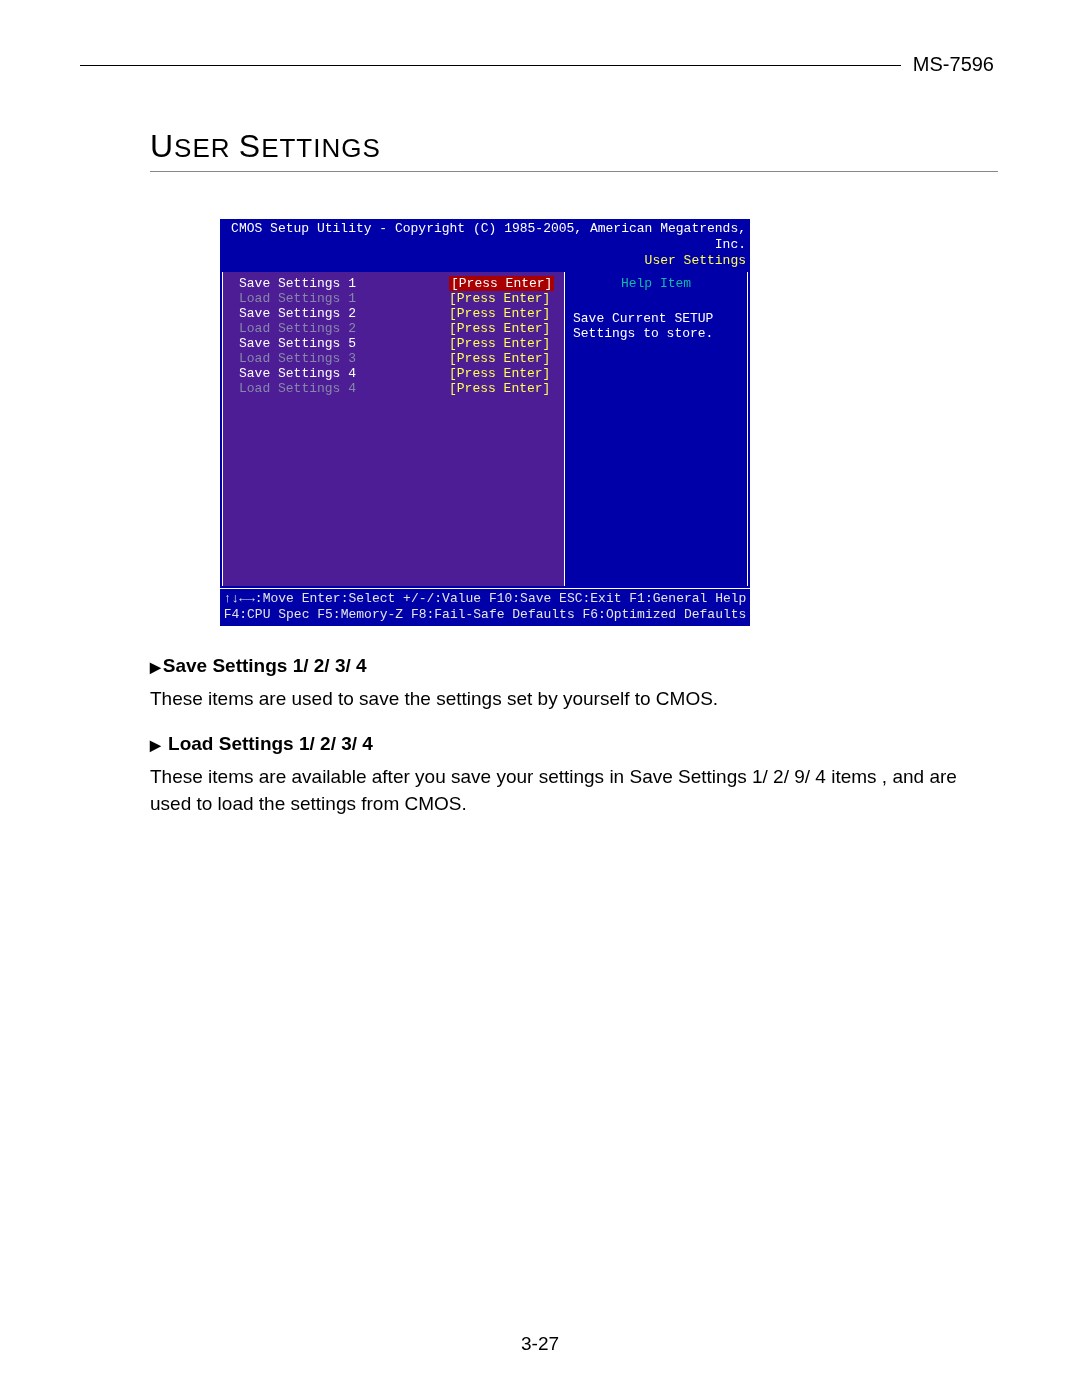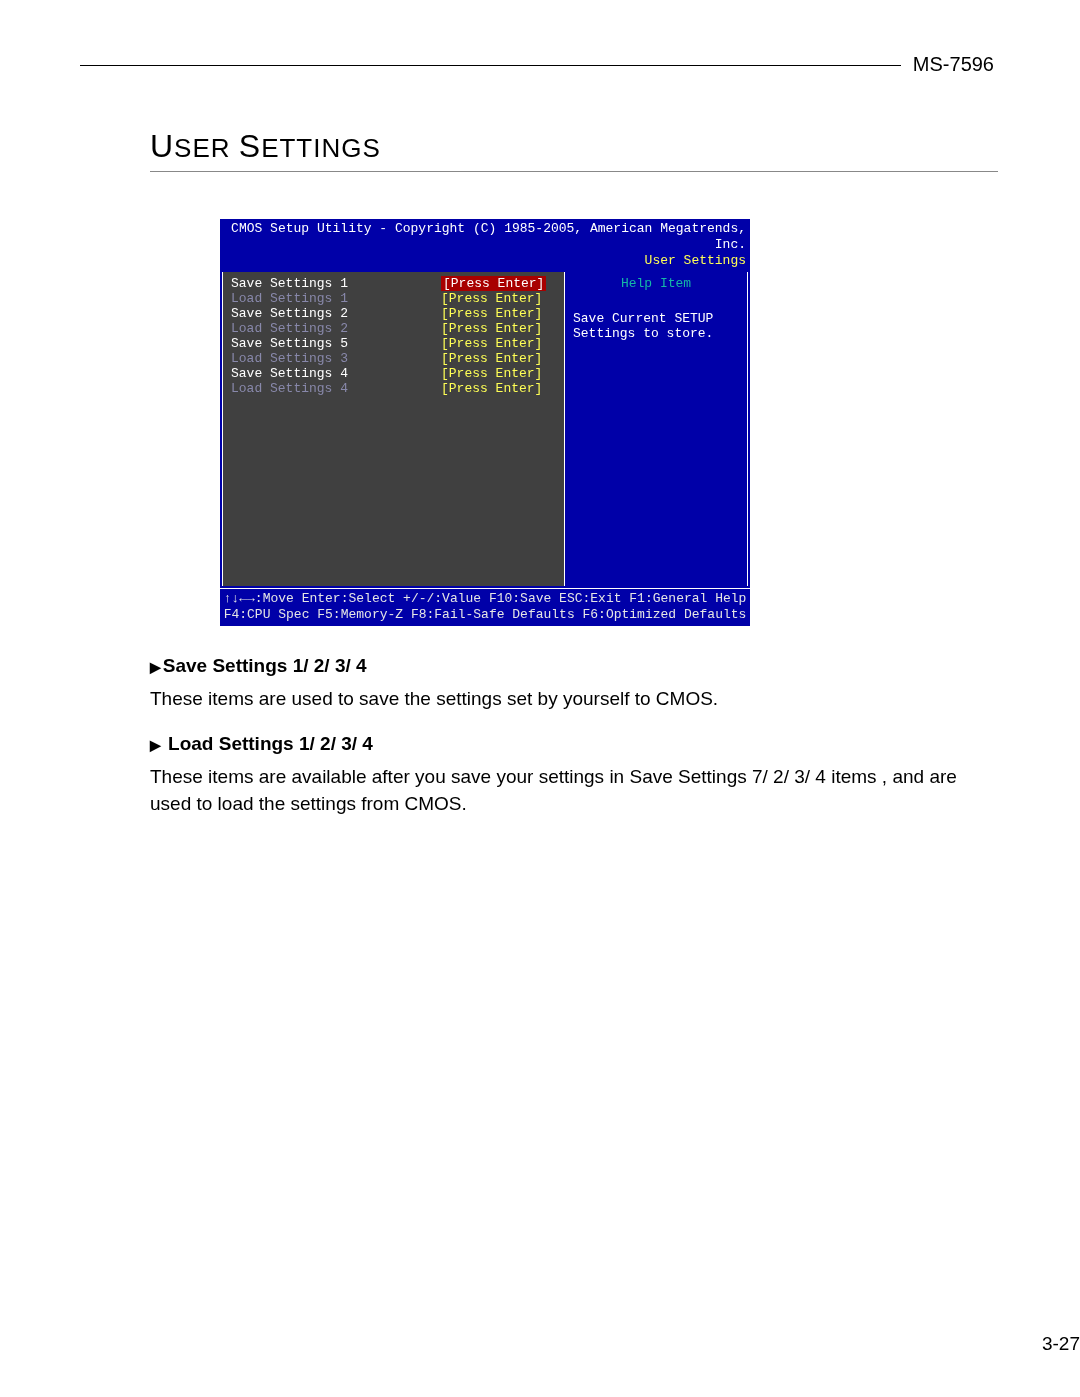--- a/index.html
+++ b/index.html
@@ -7,37 +7,37 @@
   .page{position:absolute;left:80px;top:65px;width:918px;border-top:1px solid #000;}
   .model{position:absolute;right:0;top:-2px;background:#fff;padding:0 4px 0 12px;font-size:20px;transform:translateY(-50%);}
   .section-title{font-family:Arial,sans-serif;font-size:26px;margin:62px 0 0 70px;letter-spacing:1px;}
   .section-title .caps{font-size:32px;}
   .rule{border:none;border-top:1px solid #888;margin:6px 0 0 70px;width:848px;}
   
   .bios{margin:28px 0 0 140px;width:530px;font-family:"Lucida Console","Courier New",monospace;font-size:13px;color:#fff;}
   .bios-top{background:#0000a8;text-align:right;line-height:16px;padding:2px 4px 1px;margin-top:47px;}
   .bios-title2{color:#ffff55;}
   .bios-frame{display:flex;border:2px solid #0000a8;}
-  .bios-left{flex:1;background:#404040;border:1px solid #fff;border-top:none;border-bottom:none;min-height:310px;padding:4px 0 0 0;}
+  .bios-left{flex:1;background:#4c1d95;border:1px solid #fff;border-top:none;border-bottom:none;min-height:310px;padding:4px 0 0 8px;}
   .bios-right{width:166px;background:#0000a8;border:1px solid #fff;border-left:none;border-top:none;border-bottom:none;min-height:310px;padding:4px 8px 0;}
   .bios-row{display:flex;line-height:15px;padding:0 8px;}
   .bios-row .lbl{width:210px;white-space:pre;}
   .bios-row.enabled .lbl{color:#fff;}
   .bios-row.disabled .lbl{color:#8888aa;}
   .bios-row .val{color:#ffff55;}
   .bios-row.selected .val{background:#a80000;color:#fff;padding:0 2px;}
   .help-title{text-align:center;color:#14b8a6;margin-bottom:20px;}
   .help-body{color:#fff;line-height:15px;}
   .bios-footer{background:#0000a8;color:#e5e5e5;text-align:center;line-height:16px;border-top:1px solid #fff;padding:2px 0 3px;}
   
   .desc{margin:26px 0 0 70px;width:848px;font-size:19px;line-height:27px;}
   .desc h4{font-size:19px;margin:0 0 4px 0;font-weight:bold;}
   .desc h4 .arrow{font-size:14px;margin-right:2px;}
   .desc p{margin:0 0 18px 0;}
-  .pagenum{position:absolute;left:0;right:0;bottom:42px;text-align:right;font-size:19px;}
+  .pagenum{position:absolute;left:0;right:0;bottom:42px;text-align:center;font-size:19px;}
 </style>
 </head>
 <body>
 
 <div class="page">
   <div class="model">MS-7596</div>
 
   <div class="section-title">
     <span class="caps">U</span><span>SER </span><span class="caps">S</span><span>ETTINGS</span>
   </div>
@@ -94,17 +94,17 @@
     <div class="bios-footer">
       <div>↑↓←→:Move  Enter:Select  +/-/:Value  F10:Save  ESC:Exit  F1:General Help</div>
       <div>F4:CPU Spec  F5:Memory-Z  F8:Fail-Safe Defaults  F6:Optimized Defaults</div>
     </div>
   </div>
 
   <div class="desc" id="desc">
       <h4><span class="arrow">▶</span><span>Save Settings 1/ 2/ 3/ 4</span></h4>
       <p>These items are used to save the settings set by yourself to CMOS.</p>
       <h4><span class="arrow">▶</span><span> Load Settings 1/ 2/ 3/ 4</span></h4>
-      <p>These items are available after you save your settings in Save Settings 7/ 2/ 3/ 4 items , and are used to load the settings from CMOS.</p>
+      <p>These items are available after you save your settings in Save Settings 1/ 2/ 9/ 4 items , and are used to load the settings from CMOS.</p>
     </div>
 </div>
 
 <div class="pagenum">3-27</div>
 
 </body></html>

